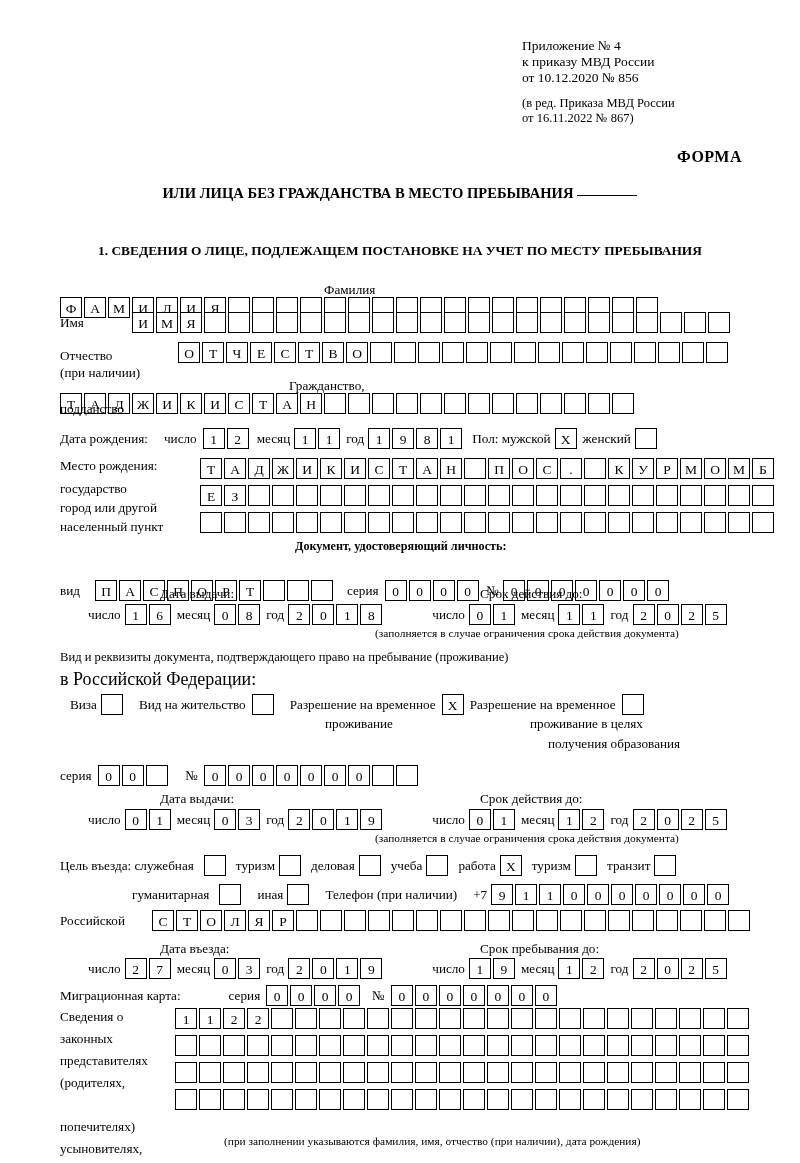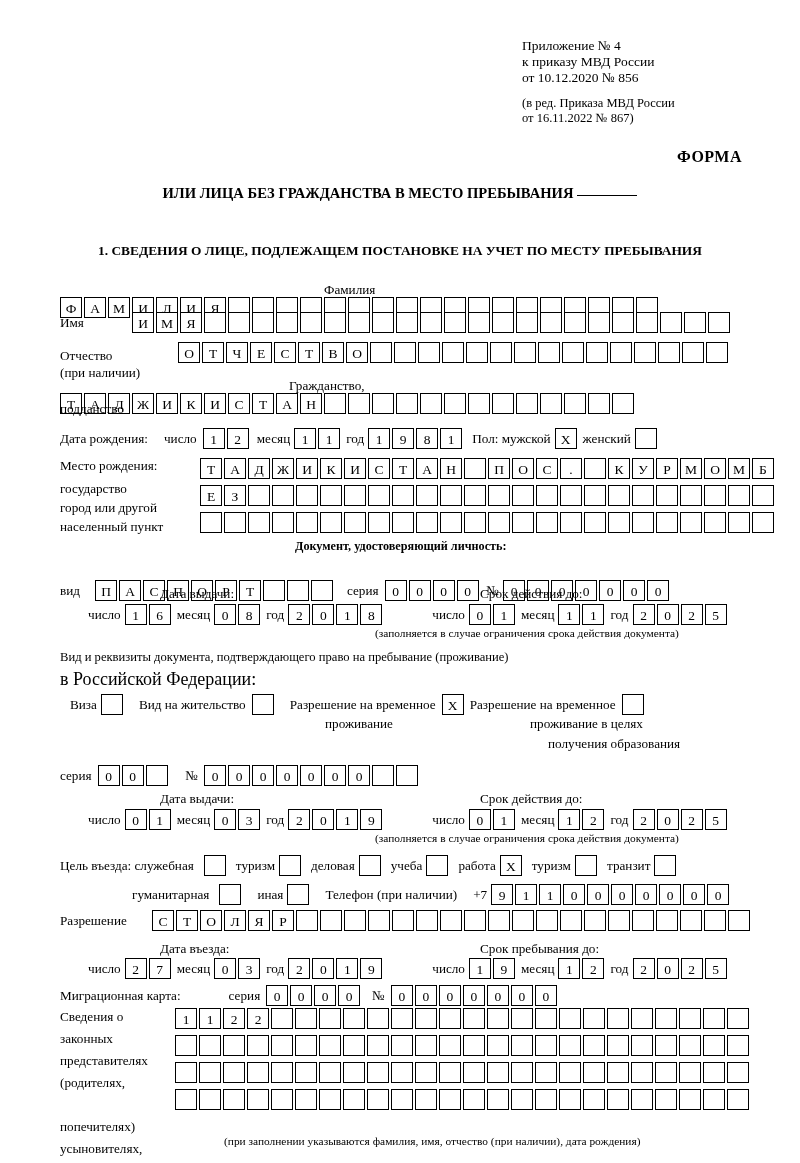--- a/index.html
+++ b/index.html
@@ -682,21 +682,21 @@
         <span class="cell">0</span>
         <span class="cell">0</span>
         <span class="cell">0</span>
         <span class="cell">0</span>
         <span class="cell">0</span>
         <span class="cell">0</span>
       </span>
   </div>
 
   <div class="row" style="top:910px; left:60px;">
-    <span class="lbl" style="width:92px;display:inline-block;">Разрешение</span>
+    <span class="lbl" style="width:92px;display:inline-block;">Российской</span>
     <span class="cells" id="profession-cells">
         <span class="cell">С</span>
         <span class="cell">Т</span>
         <span class="cell">О</span>
         <span class="cell">Л</span>
         <span class="cell">Я</span>
         <span class="cell">Р</span>
         <span class="cell"></span>
         <span class="cell"></span>
         <span class="cell"></span>

